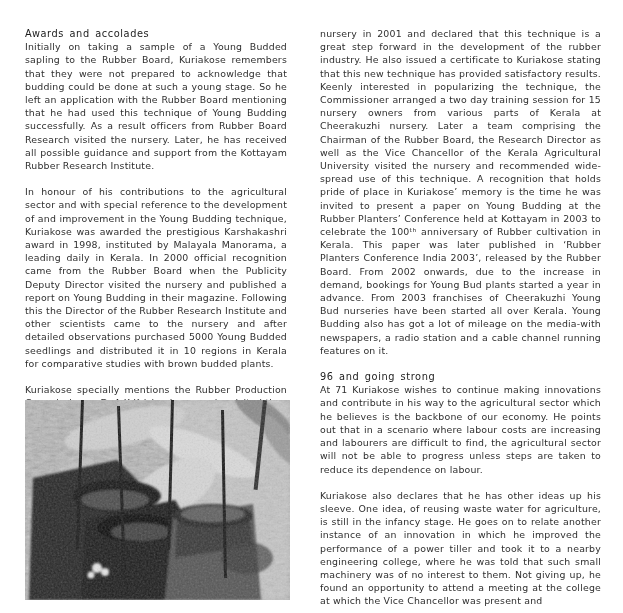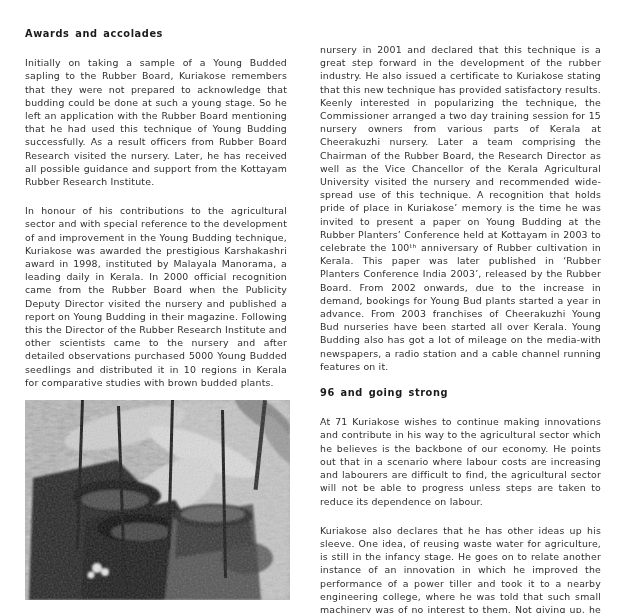--- a/index.html
+++ b/index.html
@@ -24,27 +24,27 @@
     top: 27px;
     text-align: justify;
     font-size: 9.4px;
     line-height: 13.2px;
     color: #2f2f2f;
     letter-spacing: 0.02em;
   }
   .col-left  { left: 25px;  width: 262px; }
   .col-right { left: 320px; width: 281px; }
   .col p {
-    margin: 16px 0 13px 0;
+    margin: 0 0 13px 0;
   }
   .col h2 {
     margin: 0;
     font-size: 9.8px;
     line-height: 13.2px;
-    font-weight: bold;
+    font-weight: normal;
     color: #1b1b1b;
     letter-spacing: 0.06em;
     word-spacing: 0.18em;
     text-align: left;
   }
   .photo {
     position: absolute;
     left: 25px;
     top: 400px;
     width: 265px;

